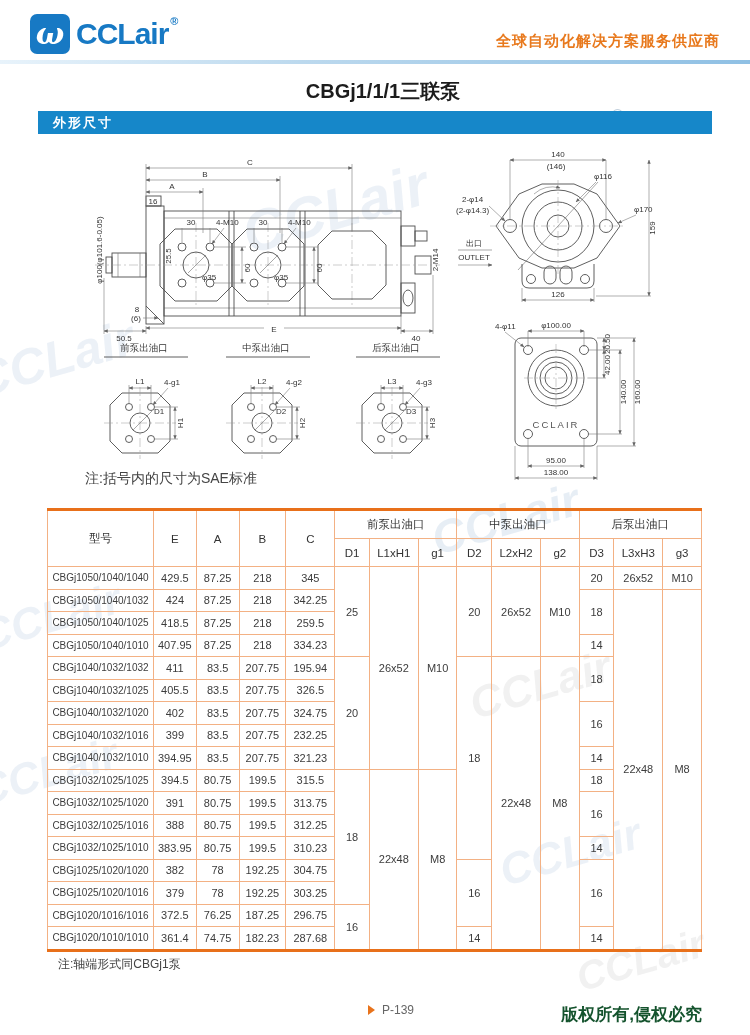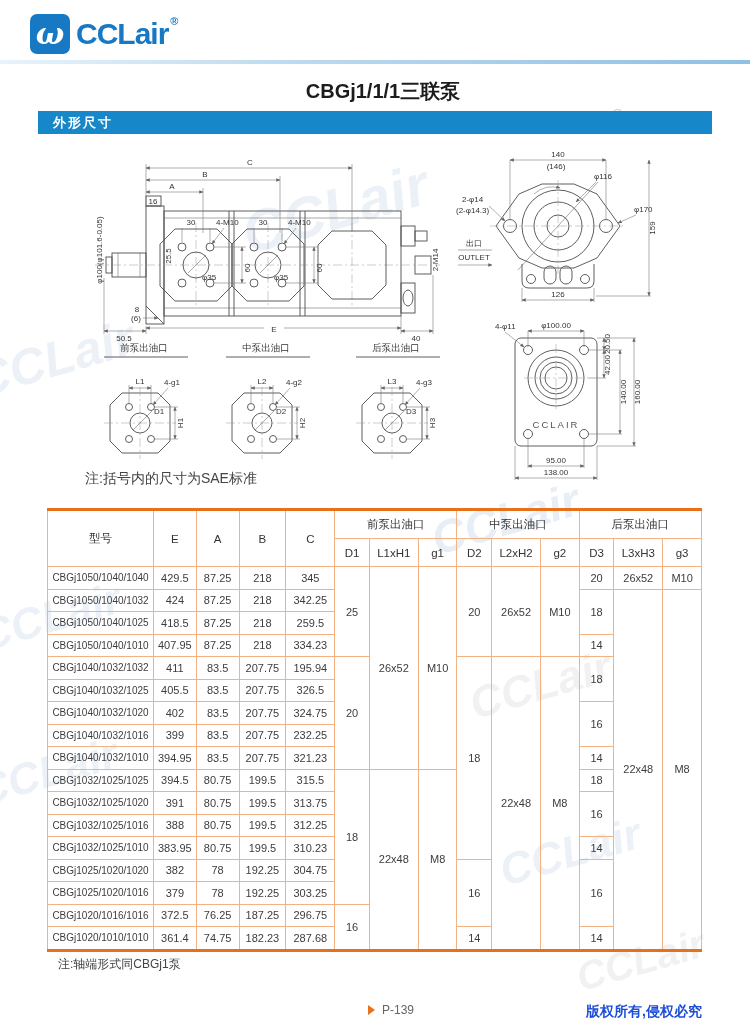--- a/index.html
+++ b/index.html
@@ -47,21 +47,21 @@
   .spec tbody td{height:21.5px;}
   .spec tbody td:first-child{font-size:10px;}
 
   .shaft-note{position:absolute;top:956px;left:58px;font-size:12px;color:#444;}
 
   
   .footer-page{position:absolute;top:1003px;left:348px;font-size:12px;color:#666;
        display:flex;align-items:center;margin-left:20px;}
   .tri{width:0;height:0;border-top:5px solid transparent;border-bottom:5px solid transparent;
        border-left:7px solid #e8731c;margin-right:7px;}
-  .copyright{position:absolute;top:1003px;right:48px;font-size:14px;font-weight:700;color:#1d4ed8;}
+  .copyright{position:absolute;top:1003px;right:48px;font-size:17px;font-weight:700;color:#14532d;}
 
   
   .wm{position:absolute;font-style:italic;font-weight:700;pointer-events:none;
       transform:rotate(-16deg);white-space:nowrap;}
   .wm-b{color:rgba(105,150,195,0.13);}
   .wm-g{color:rgba(150,150,150,0.13);}
   .wm1{left:240px;top:175px;font-size:58px;}
   .wm2{left:-28px;top:330px;font-size:50px;}
   .wm3{left:430px;top:492px;font-size:46px;color:rgba(105,150,195,0.16);}
   .wm4{left:-22px;top:592px;font-size:44px;}
@@ -85,20 +85,21 @@
   <span class="wm wm-b wm7">CCLair</span>
   <span class="wm wm-g wm8">CCLair</span>
   <span class="wm wm-reg">®</span>
 
   <div class="hdr">
     <div class="logo">
       <div class="logo-mark">ω</div>
       <span class="logo-text">CCLair</span>
       <span class="logo-reg">®</span>
     </div>
+    <div class="slogan">全球自动化解决方案服务供应商</div>
   </div>
   <div class="hdr-line"></div>
 
   <div class="page-title">CBGj1/1/1三联泵</div>
   <div class="section-bar">
     <span>外形尺寸</span>
   </div>
 
   <div class="drawings">
   <svg width="750" height="365" viewBox="0 0 750 365">

